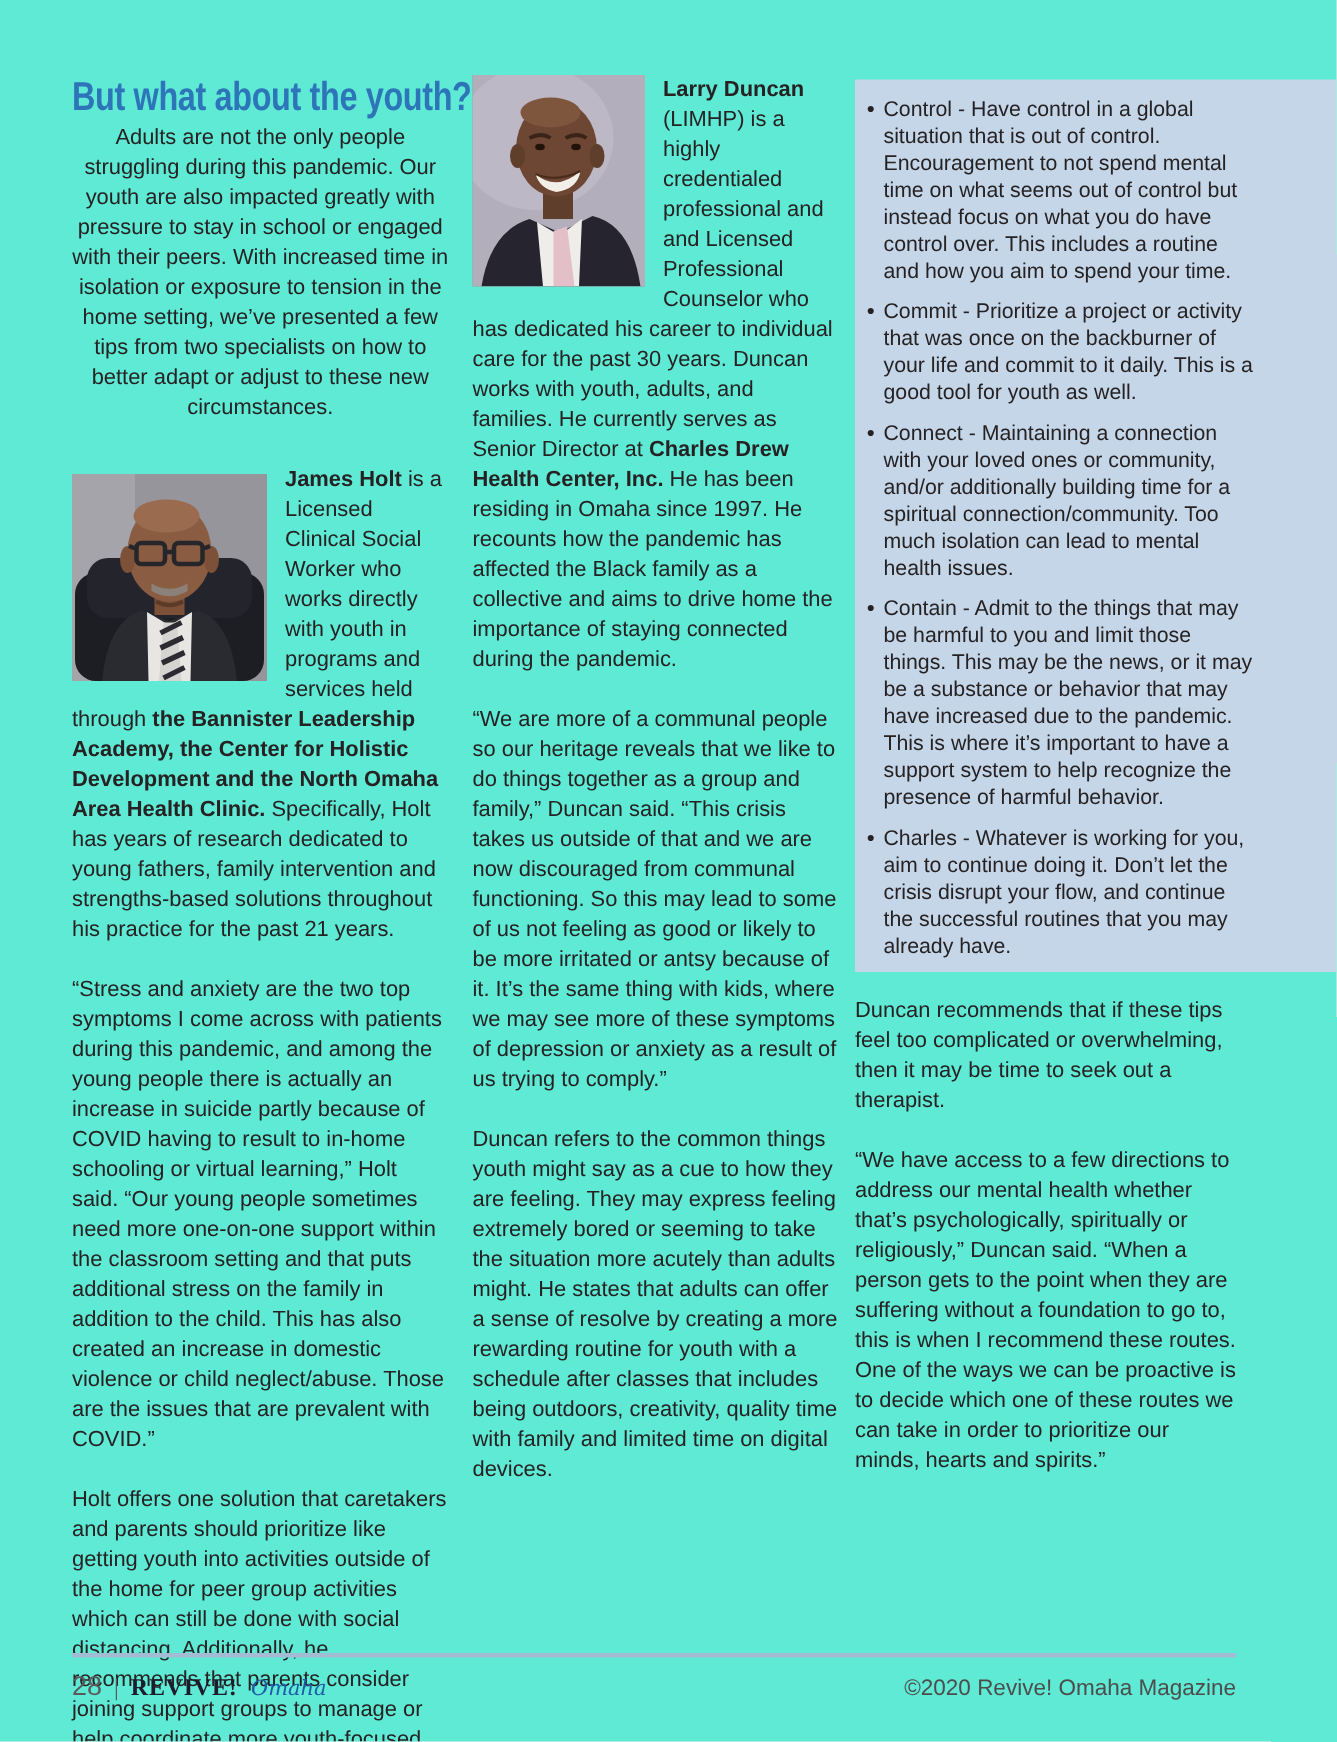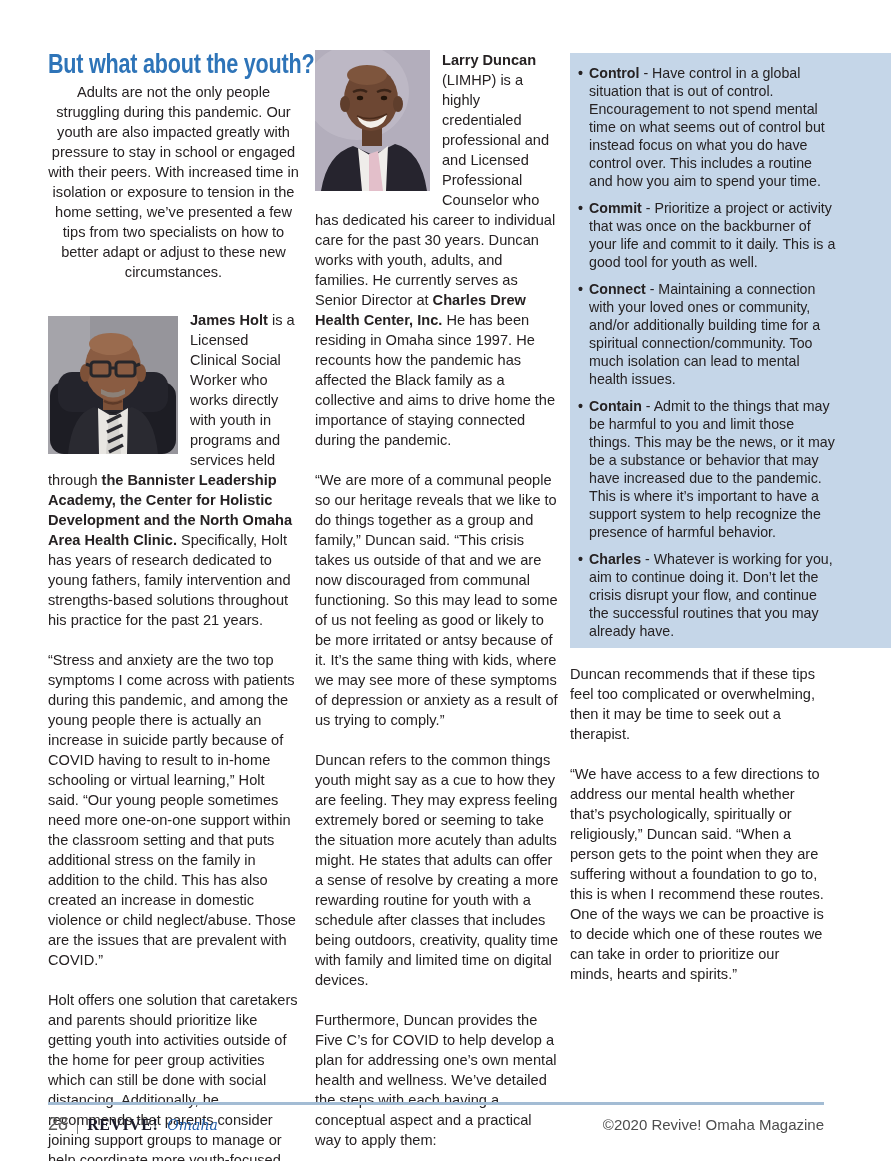--- a/index.html
+++ b/index.html
@@ -1,17 +1,17 @@
 <!DOCTYPE html>
 <html><head>
 <meta charset="utf-8">
 <style>
   html,body{margin:0;padding:0;background:#e9e9e9;}
   .page{
-    position:relative;width:891px;height:1161px;background:#ffffff;
+    position:relative;width:891px;height:1161px;background:#5eead4;
     font-family:"Liberation Sans",sans-serif;color:#262223;overflow:hidden;
     margin:0 auto;
   }
   
   .col{position:absolute;font-size:14.6px;line-height:20px;}
   .col-left{left:48px;top:50px;width:251px;}
   .col-mid{left:315px;top:50px;width:244px;}
   .col-right{left:570px;top:53px;width:321px;}
   .headline{
     color:#2e74b8;font-size:27px;font-weight:bold;line-height:28px;
@@ -26,21 +26,21 @@
   .photo-holt{width:130px;height:138px;margin:6px 12px 4px 0;}
   .photo-duncan{width:115px;height:141px;margin:0 12px 4px 0;}
   
   .tips-box{
     background:#c5d6e8;padding:11px 52px 8px 8px;margin:0 0 16px 0;
     font-size:14.2px;line-height:18px;
   }
   .c-item{display:flex;margin-bottom:9px;}
   .c-item .blt{flex:none;width:11px;font-weight:bold;}
   .c-item .body{flex:1;}
-  .c-item .term{font-weight:bold;}
+  .c-item .term{font-weight:normal;}
   
   .footer-rule{position:absolute;left:48px;top:1102px;width:776px;height:3px;background:#a3bcd4;}
   .footer{
     position:absolute;left:48px;top:1114px;width:776px;
     display:flex;justify-content:space-between;align-items:baseline;
   }
   .footer-left{font-family:"Liberation Serif",serif;font-size:16px;color:#1d1c2b;}
   .footer-left .pg{font-size:18px;color:#5a5a5a;font-family:"Liberation Sans",sans-serif;}
   .footer-left .sep{color:#5a5a5a;margin:0 4px;font-weight:normal;}
   .footer-left .brand{font-weight:bold;letter-spacing:0.5px;}
@@ -113,21 +113,20 @@
           <ellipse cx="69" cy="48" rx="3.2" ry="2.2" fill="#201309"></ellipse>
           <path d="M42 66 Q56 78 72 64 Q70 76 56 78 Q45 76 42 66 Z" fill="#f2efe9"></path>
           <path d="M42 66 Q56 72 72 64" stroke="#4a2c1c" stroke-width="1.5" fill="none"></path>
         </svg>
       </span>
       <span class="bold">Larry Duncan</span><span> (LIMHP) is a highly credentialed professional and and Licensed Professional Counselor who has dedicated his career to individual care for the past 30 years. Duncan works with youth, adults, and families. He currently serves as Senior Director at </span><span class="bold">Charles Drew Health Center, Inc.</span><span> He has been residing in Omaha since 1997. He recounts how the pandemic has affected the Black family as a collective and aims to drive home the importance of staying connected during the pandemic.</span>
     </div>
 
     <p class="para">“We are more of a communal people so our heritage reveals that we like to do things together as a group and family,” Duncan said. “This crisis takes us outside of that and we are now discouraged from communal functioning. So this may lead to some of us not feeling as good or likely to be more irritated or antsy because of it. It’s the same thing with kids, where we may see more of these symptoms of depression or anxiety as a result of us trying to comply.”</p>
     <p class="para">Duncan refers to the common things youth might say as a cue to how they are feeling. They may express feeling extremely bored or seeming to take the situation more acutely than adults might. He states that adults can offer a sense of resolve by creating a more rewarding routine for youth with a schedule after classes that includes being outdoors, creativity, quality time with family and limited time on digital devices.</p>
-    <p class="para">Furthermore, Duncan provides the Five C’s for COVID to help develop a plan for addressing one’s own mental health and wellness. We’ve detailed the steps with each having a conceptual aspect and a practical way to apply them:</p>
   </div>
 
   <div class="col col-right">
     <div class="tips-box">
       <div class="c-item">
         <span class="blt">•</span>
         <span class="body"><span class="term">Control</span> <span>- Have control in a global situation that is out of control. Encouragement to not spend mental time on what seems out of control but instead focus on what you do have control over. This includes a routine and how you aim to spend your time.</span></span>
       </div>
       <div class="c-item">
         <span class="blt">•</span>

